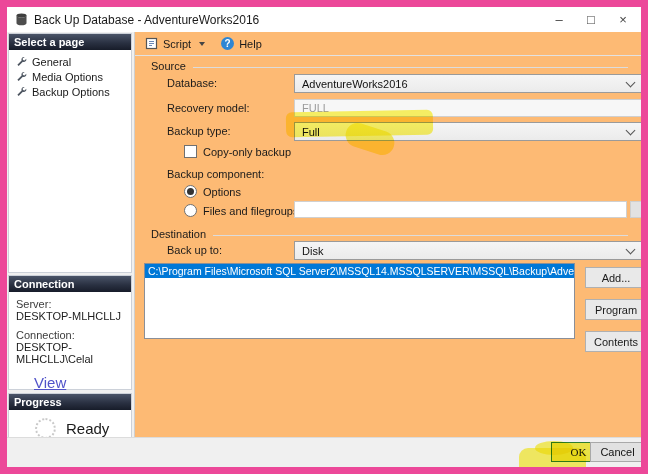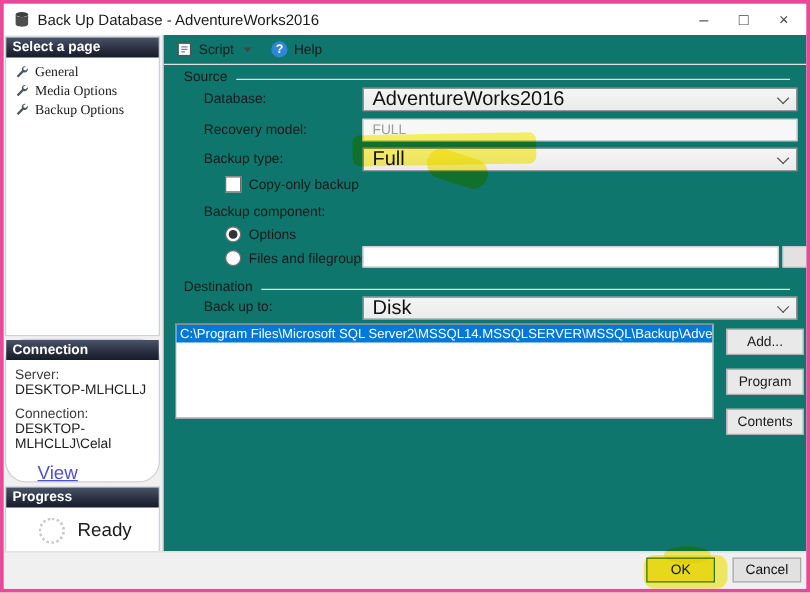--- a/index.html
+++ b/index.html
@@ -1,64 +1,64 @@
 <!DOCTYPE html>
 <html><head>
 <meta charset="utf-8">
 <style>
   html,body{margin:0;padding:0;background:#d9d9d9;font-family:"Liberation Sans",sans-serif;}
-  .win{position:relative;width:648px;height:474px;background:#fff;border:3px solid #ec4899;box-sizing:border-box;overflow:hidden;}
+  .win{position:relative;width:648px;height:474px;background:#fff;border:7px solid #ec4899;box-sizing:border-box;overflow:hidden;}
   
   .titlebar{position:absolute;top:0;left:0;right:0;height:25px;background:#fff;display:flex;align-items:center;padding-left:8px;box-sizing:border-box;}
   .titlebar .title{font-size:12px;color:#1a1a1a;margin-left:6px;}
   .win-controls{position:absolute;right:2px;top:0;height:25px;display:flex;}
   .wc{width:32px;height:25px;display:flex;align-items:center;justify-content:center;font-size:13px;color:#444;cursor:default;}
   
   .body{position:absolute;top:25px;left:0;right:0;bottom:30px;}
   .sidebar{position:absolute;top:0;left:0;bottom:0;width:128px;background:#f0f0f0;border-right:1px solid #cfcfcf;box-sizing:border-box;}
   .panel{position:absolute;left:1px;right:2px;background:#fff;border:1px solid #ccd1d9;box-sizing:border-box;}
   .p-select{top:1px;height:240px;}
-  .p-conn{top:243px;height:115px;border-radius:17px;}
+  .p-conn{top:243px;height:115px;}
   .p-prog{top:361px;height:57px;}
   .phead{height:16px;line-height:16px;padding-left:5px;font-size:11px;font-weight:bold;color:#fff;background:linear-gradient(180deg,#4a5468 0%,#2a3142 55%,#171c29 100%);}
-  .pitem{display:flex;align-items:center;gap:5px;height:15px;padding-left:7px;font-size:11px;color:#1a1a1a;cursor:default;font-family:Liberation Serif, serif;}
+  .pitem{display:flex;align-items:center;gap:5px;height:15px;padding-left:7px;font-size:11px;color:#1a1a1a;cursor:default;}
   .p-select .pbody{padding-top:4px;}
   .conn-body{padding:6px 6px 0 7px;font-size:11px;color:#3c3c3c;}
   .conn-body .cval{color:#1d1d1d;margin-bottom:7px;}
   .linkrow{display:flex;align-items:center;gap:4px;margin-top:9px;}
   .cplink{font-size:15px;color:#5052c9;text-decoration:underline;cursor:pointer;}
   .prog-body{display:flex;align-items:center;gap:10px;padding:8px 0 0 26px;}
   .spinner{width:17px;height:17px;border:2px dotted #c9c9c9;border-radius:50%;}
   .prog-status{font-size:15px;color:#1a1a1a;}
   
-  .main{position:absolute;top:0;left:128px;right:0;bottom:0;background:#0f766e;}
+  .main{position:absolute;top:0;left:128px;right:0;bottom:0;background:#fdba74;}
   .toolbar{position:absolute;top:0;left:0;right:0;height:23px;border-bottom:1px solid #e2e2e2;display:flex;align-items:center;padding-left:10px;gap:16px;}
   .tb-btn{display:flex;align-items:center;gap:5px;font-size:11px;color:#1a1a1a;cursor:default;}
   .caret{width:0;height:0;border-left:3px solid transparent;border-right:3px solid transparent;border-top:4px solid #444;margin-left:3px;}
   .help-ic{width:13px;height:13px;border-radius:50%;background:#2e86d4;color:#fff;font-size:10px;font-weight:bold;display:flex;align-items:center;justify-content:center;}
   .group{position:absolute;left:16px;right:13px;display:flex;align-items:center;gap:7px;font-size:11px;color:#1a1a1a;}
   .group .line{flex:1;height:1px;background:#dcdcdc;margin-top:2px;}
   .lbl{position:absolute;font-size:11px;color:#1a1a1a;white-space:nowrap;}
-  .combo{position:absolute;left:159px;width:348px;height:19px;box-sizing:border-box;background:linear-gradient(#f5f5f5,#ebebeb);border:1px solid #9a9a9a;display:flex;align-items:center;padding:0 7px;font-size:16px;color:#111;cursor:default;}
+  .combo{position:absolute;left:159px;width:348px;height:19px;box-sizing:border-box;background:linear-gradient(#f5f5f5,#ebebeb);border:1px solid #9a9a9a;display:flex;align-items:center;padding:0 7px;font-size:11px;color:#111;cursor:default;}
   .chev{margin-left:auto;width:6px;height:6px;border-right:1px solid #555;border-bottom:1px solid #555;transform:rotate(45deg);margin-top:-3px;}
   .txtbox{position:absolute;box-sizing:border-box;display:flex;align-items:center;padding:0 7px;font-size:11px;}
   .disabledbox{background:#f7f7f7;border:1px solid #cfcfcf;color:#9b9b9b;}
   .emptybox{background:#fff;border:1px solid #d0d0d0;}
   .checkbox{position:absolute;width:13px;height:13px;background:#fff;border:1px solid #707070;box-sizing:border-box;cursor:default;}
   .radio{position:absolute;width:13px;height:13px;background:#fff;border:1px solid #707070;border-radius:50%;box-sizing:border-box;cursor:default;}
   .radio.sel::after{content:"";position:absolute;left:2px;top:2px;width:7px;height:7px;border-radius:50%;background:#333;}
   .browse{position:absolute;left:495px;top:169px;width:22px;height:17px;background:#e2e2e2;border:1px solid #cfcfcf;box-sizing:border-box;}
   .listbox{position:absolute;left:9px;top:231px;width:431px;height:76px;background:#fff;border:1px solid #8a8f98;box-sizing:border-box;overflow:hidden;}
   .listrow{height:14px;line-height:14px;padding:0 3px;font-size:10.5px;white-space:nowrap;cursor:default;}
   .listrow.selected{background:#0078d7;color:#fff;}
   .sbtn{position:absolute;left:450px;width:62px;height:21px;background:#e9e9e9;border:1px solid #b0b0b0;font-size:11px;font-family:inherit;color:#1a1a1a;cursor:default;}
   
   .footer{position:absolute;left:0;right:0;bottom:0;height:30px;background:#f0f0f0;border-top:1px solid #dcdcdc;box-sizing:border-box;}
   .btn{position:absolute;top:4px;width:55px;height:20px;background:#e1e1e1;border:1px solid #a9a9a9;font-size:11px;font-family:inherit;color:#111;cursor:default;}
-  .btn-ok{left:514px;background:#e9e145;border:1px solid #2e7d32;}
+  .btn-ok{left:544px;background:#e9e145;border:1px solid #2e7d32;font-family:Liberation Serif, serif;}
   .btn-cancel{left:583px;}
   
   .hl{position:absolute;background:rgba(252,238,0,0.6);mix-blend-mode:multiply;pointer-events:none;border-radius:6px;}
   .hl-fulltype{left:279px;top:104px;width:147px;height:25px;transform:rotate(-1deg);}
   .hl-tail{left:338px;top:120px;width:50px;height:24px;transform:rotate(18deg);border-radius:12px;}
   .hl-ok{left:512px;top:441px;width:67px;height:27px;border-radius:9px;}
   .hl-ok-bump{left:528px;top:434px;width:38px;height:14px;border-radius:50%;}
   svg{display:block;}
 </style>
 </head>

